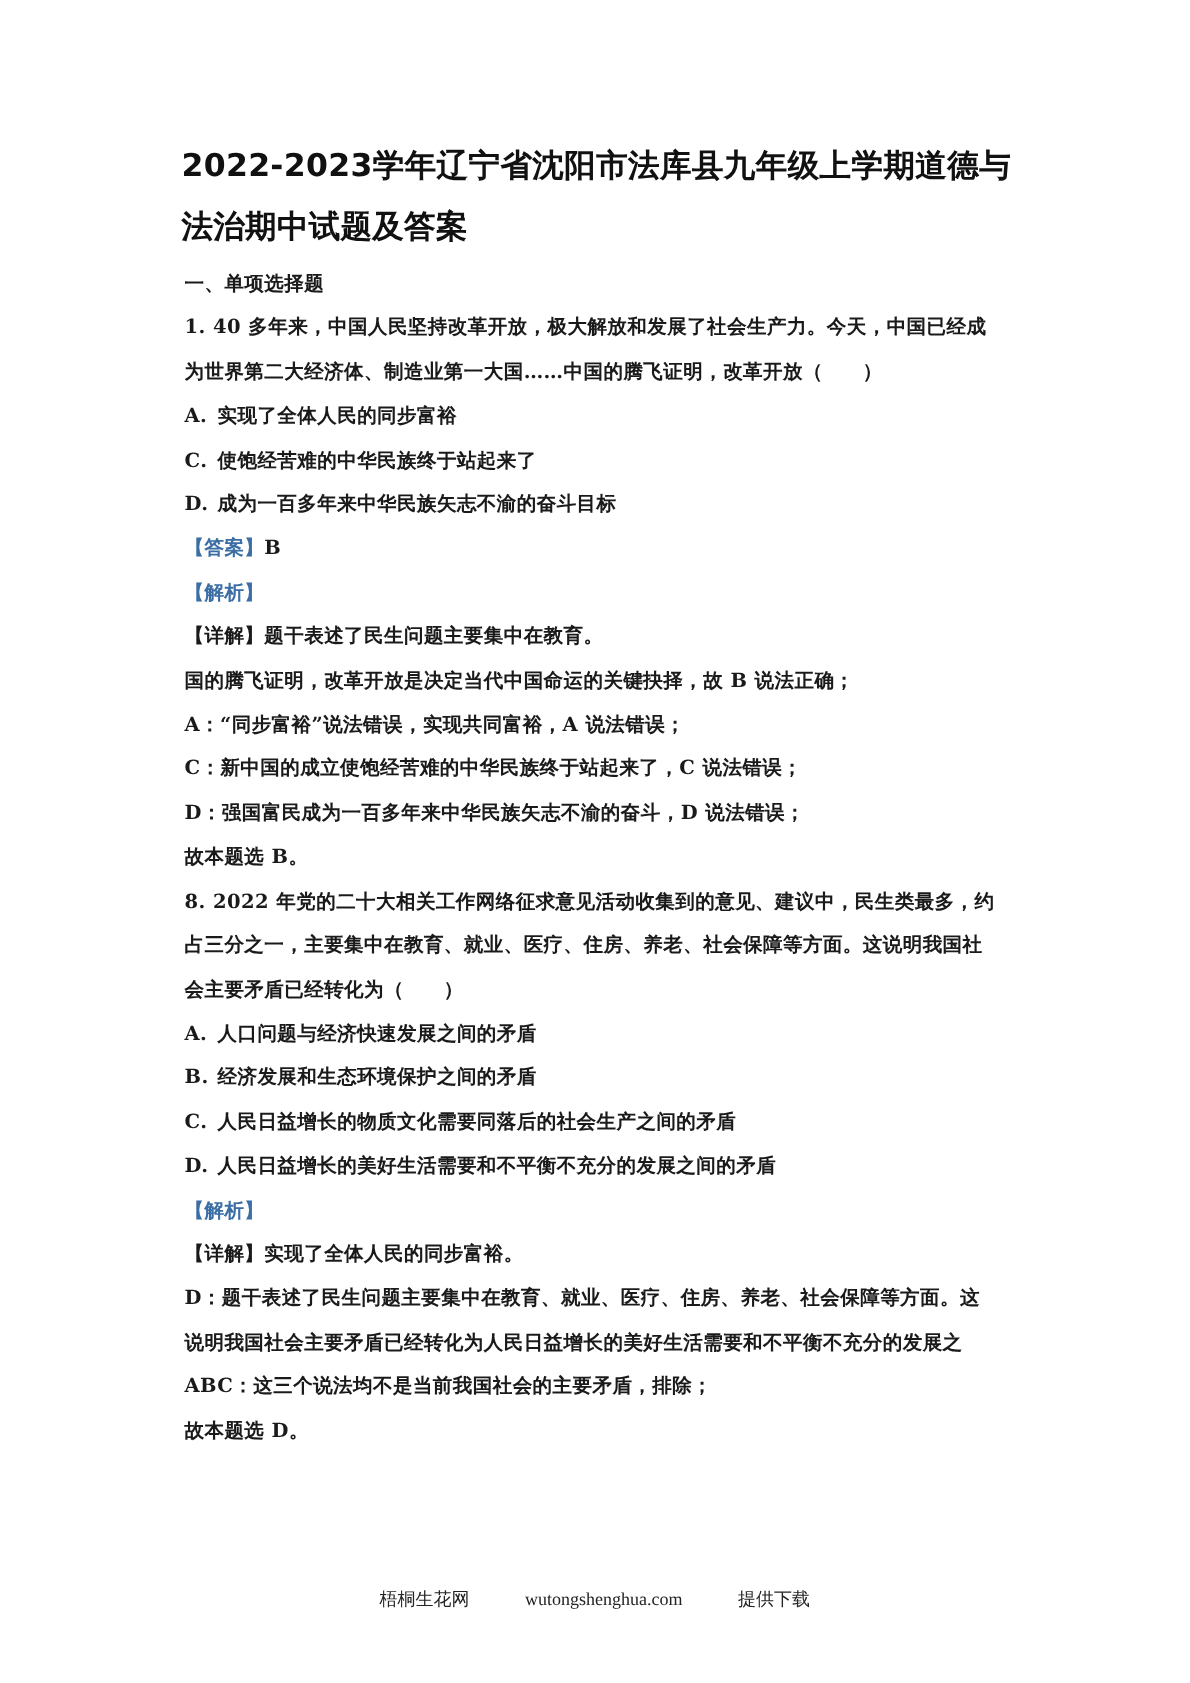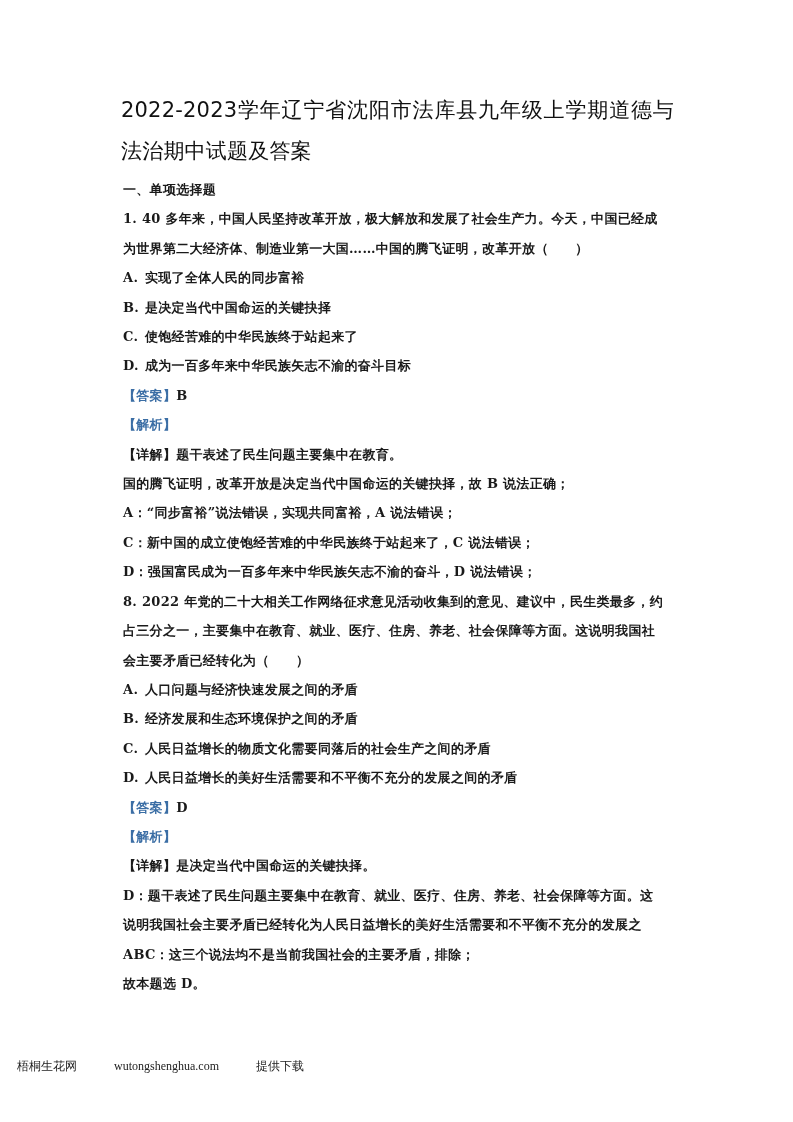--- a/index.html
+++ b/index.html
@@ -6,75 +6,74 @@
     body {
       width: 793px; height: 1122px; position: relative; overflow: hidden;
       font-family: "DejaVu Serif", "Liberation Serif", serif;
       color: #1a1a1a;
     }
     .page {
       position: absolute; left: 121px; top: 90px; width: 553px;
     }
     .title {
       font-family: "DejaVu Sans", "Liberation Sans", sans-serif;
-      font-weight: normal; font-size: 21px; line-height: 41px;
+      font-weight: bold; font-size: 21px; line-height: 41px;
       margin: 0 0 4px 0; color: #111;
       text-align: justify; text-align-last: left;
       letter-spacing: 0.2px;
     }
     .line {
       font-size: 13px; line-height: 27.4px; margin: 2px;
       text-align: justify; letter-spacing: 0.3px;
       white-space: normal;
       font-weight: bold;
     }
     .tag { color: #3b6ea5; }
     .opt-letter { display: inline-block; width: 22px; }
     .footer {
       position: absolute; top: 1058px; left: 0; width: 793px;
-      font-size: 12px; color: #222;
+      text-align: center; font-size: 12px; color: #222;
       font-family: "Liberation Serif", "DejaVu Serif", serif;
     }
     .footer span { margin: 0 17px; }
   </style>
 </head>
 <body>
 
 <div class="page">
   <h1 class="title">2022-2023学年辽宁省沈阳市法库县九年级上学期道德与法治期中试题及答案</h1>
 
   <p class="line">一、单项选择题</p>
 
   <div>
     <p class="line">1. 40 多年来，中国人民坚持改革开放，极大解放和发展了社会生产力。今天，中国已经成</p>
     <p class="line">为世界第二大经济体、制造业第一大国……中国的腾飞证明，改革开放（　　）</p>
     <p class="line"><span class="opt-letter">A.</span><span>实现了全体人民的同步富裕</span></p>
-    <p class="line"><span class="opt-letter">B.</span><span>是决定当代中国命运的关键抉择</span></p>
     <p class="line"><span class="opt-letter">C.</span><span>使饱经苦难的中华民族终于站起来了</span></p>
     <p class="line"><span class="opt-letter">D.</span><span>成为一百多年来中华民族矢志不渝的奋斗目标</span></p>
     <p class="line"><span class="tag">【答案】</span><span>B</span></p>
     <p class="line"><span class="tag">【解析】</span></p>
     <p class="line"><span>【详解】</span><span>题干表述了民生问题主要集中在教育。</span></p>
     <p class="line">国的腾飞证明，改革开放是决定当代中国命运的关键抉择，故 B 说法正确；</p>
     <p class="line">A：“同步富裕”说法错误，实现共同富裕，A 说法错误；</p>
     <p class="line">C：新中国的成立使饱经苦难的中华民族终于站起来了，C 说法错误；</p>
     <p class="line">D：强国富民成为一百多年来中华民族矢志不渝的奋斗，D 说法错误；</p>
+    <p class="line">故本题选 B。</p>
   </div>
 
   <div>
     <p class="line">8. 2022 年党的二十大相关工作网络征求意见活动收集到的意见、建议中，民生类最多，约</p>
     <p class="line">占三分之一，主要集中在教育、就业、医疗、住房、养老、社会保障等方面。这说明我国社</p>
     <p class="line">会主要矛盾已经转化为（　　）</p>
     <p class="line"><span class="opt-letter">A.</span><span>人口问题与经济快速发展之间的矛盾</span></p>
     <p class="line"><span class="opt-letter">B.</span><span>经济发展和生态环境保护之间的矛盾</span></p>
     <p class="line"><span class="opt-letter">C.</span><span>人民日益增长的物质文化需要同落后的社会生产之间的矛盾</span></p>
     <p class="line"><span class="opt-letter">D.</span><span>人民日益增长的美好生活需要和不平衡不充分的发展之间的矛盾</span></p>
-    <p class="line"><span class="tag">【答案】</span><span>D</span></p>
     <p class="line"><span class="tag">【解析】</span></p>
-    <p class="line"><span>【详解】</span><span>是决定当代中国命运的关键抉择。</span></p>
+    <p class="line"><span>【详解】</span><span>实现了全体人民的同步富裕。</span></p>
     <p class="line">D：题干表述了民生问题主要集中在教育、就业、医疗、住房、养老、社会保障等方面。这</p>
     <p class="line">说明我国社会主要矛盾已经转化为人民日益增长的美好生活需要和不平衡不充分的发展之</p>
     <p class="line">ABC：这三个说法均不是当前我国社会的主要矛盾，排除；</p>
     <p class="line">故本题选 D。</p>
   </div>
 </div>
 
 <div class="footer">
   <span>梧桐生花网</span>
   <span>wutongshenghua.com</span>

